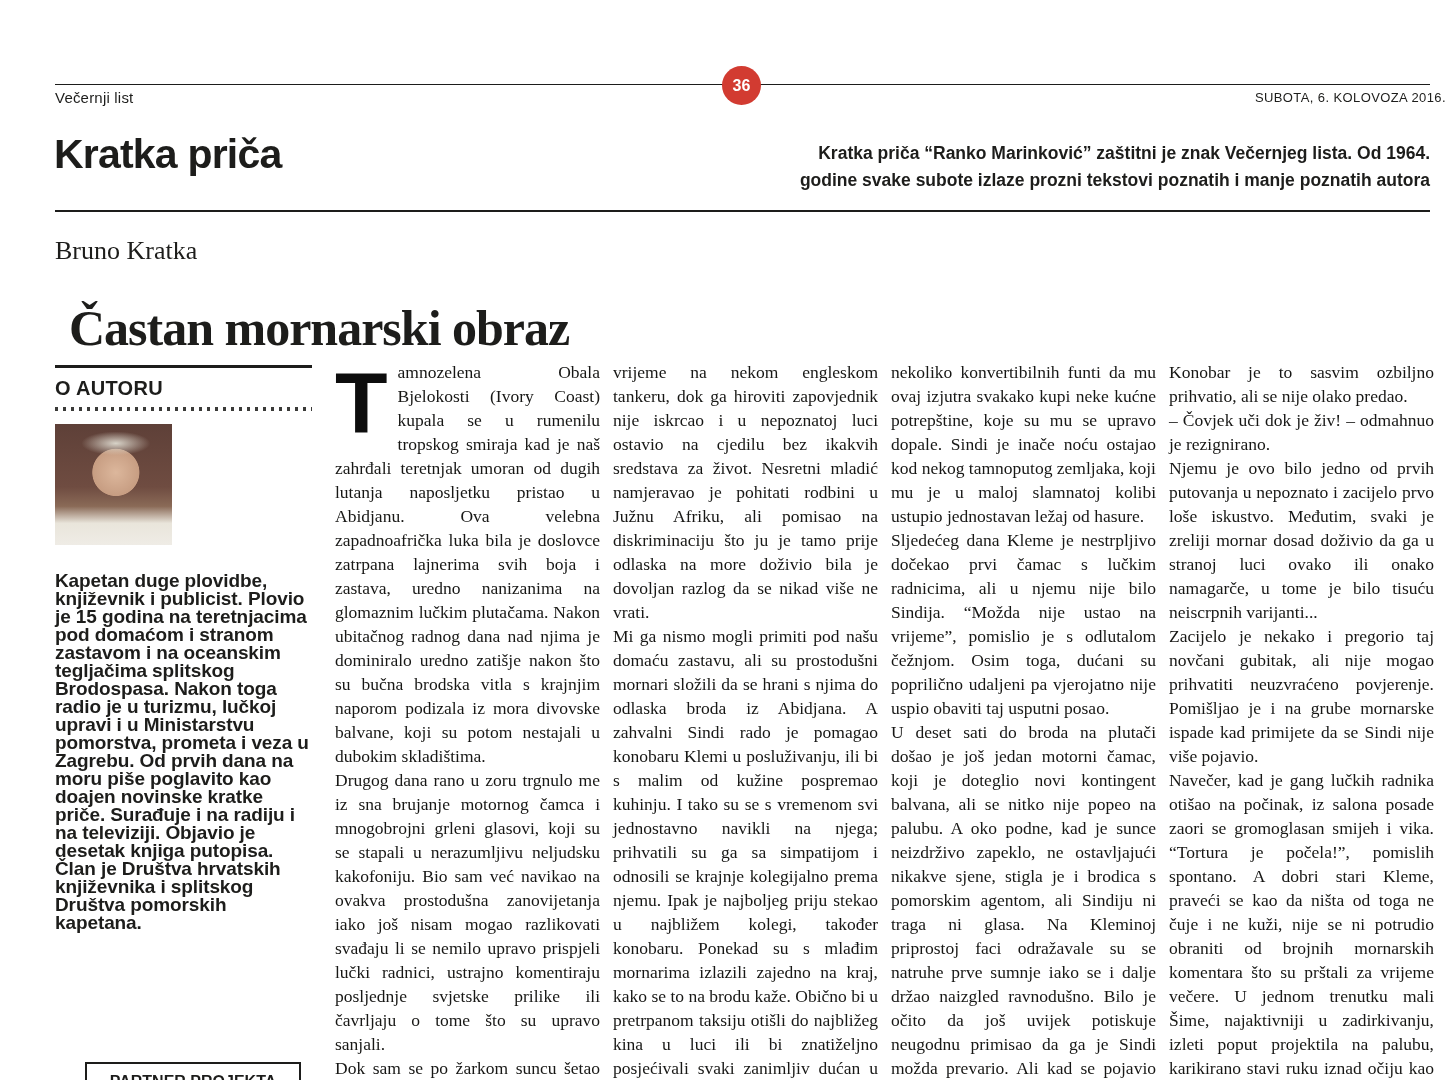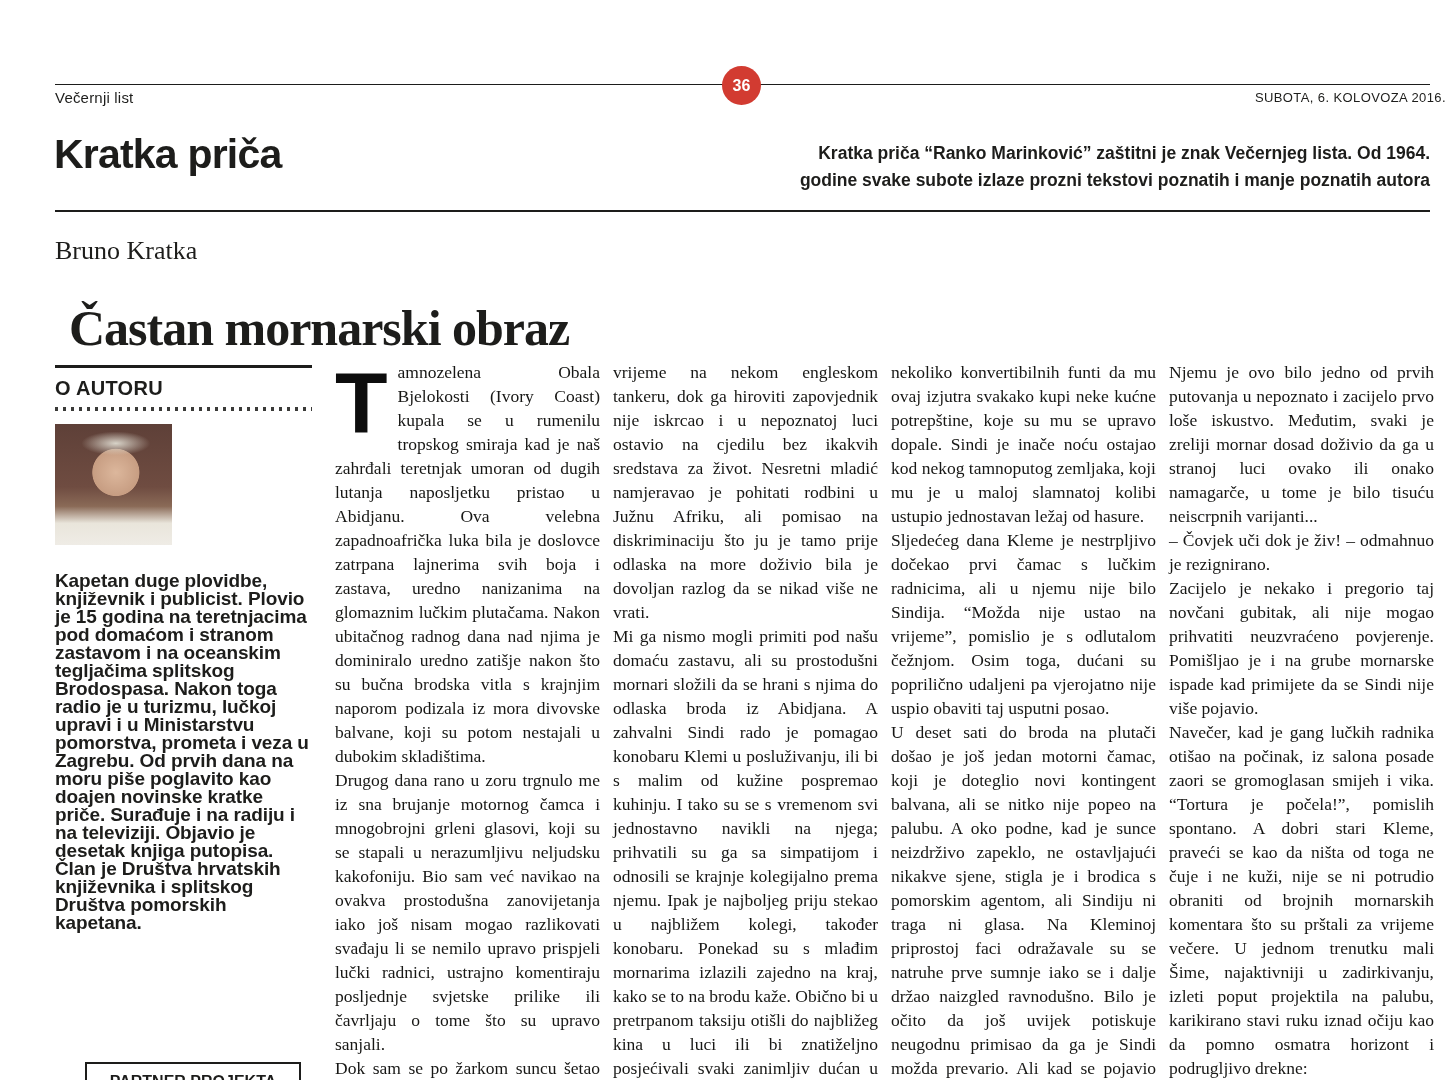--- a/index.html
+++ b/index.html
@@ -111,19 +111,20 @@
   </div>
   <div class="col">
     <div>
         <p>nekoliko konvertibilnih funti da mu ovaj izjutra svakako kupi neke kućne potrepštine, koje su mu se upravo dopale. Sindi je inače noću ostajao kod nekog tamnoputog zemljaka, koji mu je u maloj slamnatoj kolibi ustupio jednostavan ležaj od hasure.</p>
         <p>Sljedećeg dana Kleme je nestrpljivo dočekao prvi čamac s lučkim radnicima, ali u njemu nije bilo Sindija. “Možda nije ustao na vrijeme”, pomislio je s odlutalom čežnjom. Osim toga, dućani su poprilično udaljeni pa vjerojatno nije uspio obaviti taj usputni posao.</p>
         <p>U deset sati do broda na plutači došao je još jedan motorni čamac, koji je doteglio novi kontingent balvana, ali se nitko nije popeo na palubu. A oko podne, kad je sunce neizdrživo zapeklo, ne ostavljajući nikakve sjene, stigla je i brodica s pomorskim agentom, ali Sindiju ni traga ni glasa. Na Kleminoj priprostoj faci odražavale su se natruhe prve sumnje iako se i dalje držao naizgled ravnodušno. Bilo je očito da još uvijek potiskuje neugodnu primisao da ga je Sindi možda prevario. Ali kad se pojavio posebni čamac kojim se za pregladnjele radnike dopremao okrepljujući “chop-time”, počeo je gubiti svaku nadu da će</p>
       </div>
   </div>
   <div class="col">
     <div>
+        <p>Konobar je to sasvim ozbiljno prihvatio, ali se nije olako predao.</p>
+        <p>– Čovjek uči dok je živ! – odmahnuo je rezignirano.</p>
         <p>Njemu je ovo bilo jedno od prvih putovanja u nepoznato i zacijelo prvo loše iskustvo. Međutim, svaki je zreliji mornar dosad doživio da ga u stranoj luci ovako ili onako namagarče, u tome je bilo tisuću neiscrpnih varijanti...</p>
-        <p>– Čovjek uči dok je živ! – odmahnuo je rezignirano.</p>
         <p>Zacijelo je nekako i pregorio taj novčani gubitak, ali nije mogao prihvatiti neuzvraćeno povjerenje. Pomišljao je i na grube mornarske ispade kad primijete da se Sindi nije više pojavio.</p>
         <p>Navečer, kad je gang lučkih radnika otišao na počinak, iz salona posade zaori se gromoglasan smijeh i vika. “Tortura je počela!”, pomislih spontano. A dobri stari Kleme, praveći se kao da ništa od toga ne čuje i ne kuži, nije se ni potrudio obraniti od brojnih mornarskih komentara što su prštali za vrijeme večere. U jednom trenutku mali Šime, najaktivniji u zadirkivanju, izleti poput projektila na palubu, karikirano stavi ruku iznad očiju kao da pomno osmatra horizont i podrugljivo drekne:</p>
       </div>
   </div>
 </div>
 
 </body></html>

